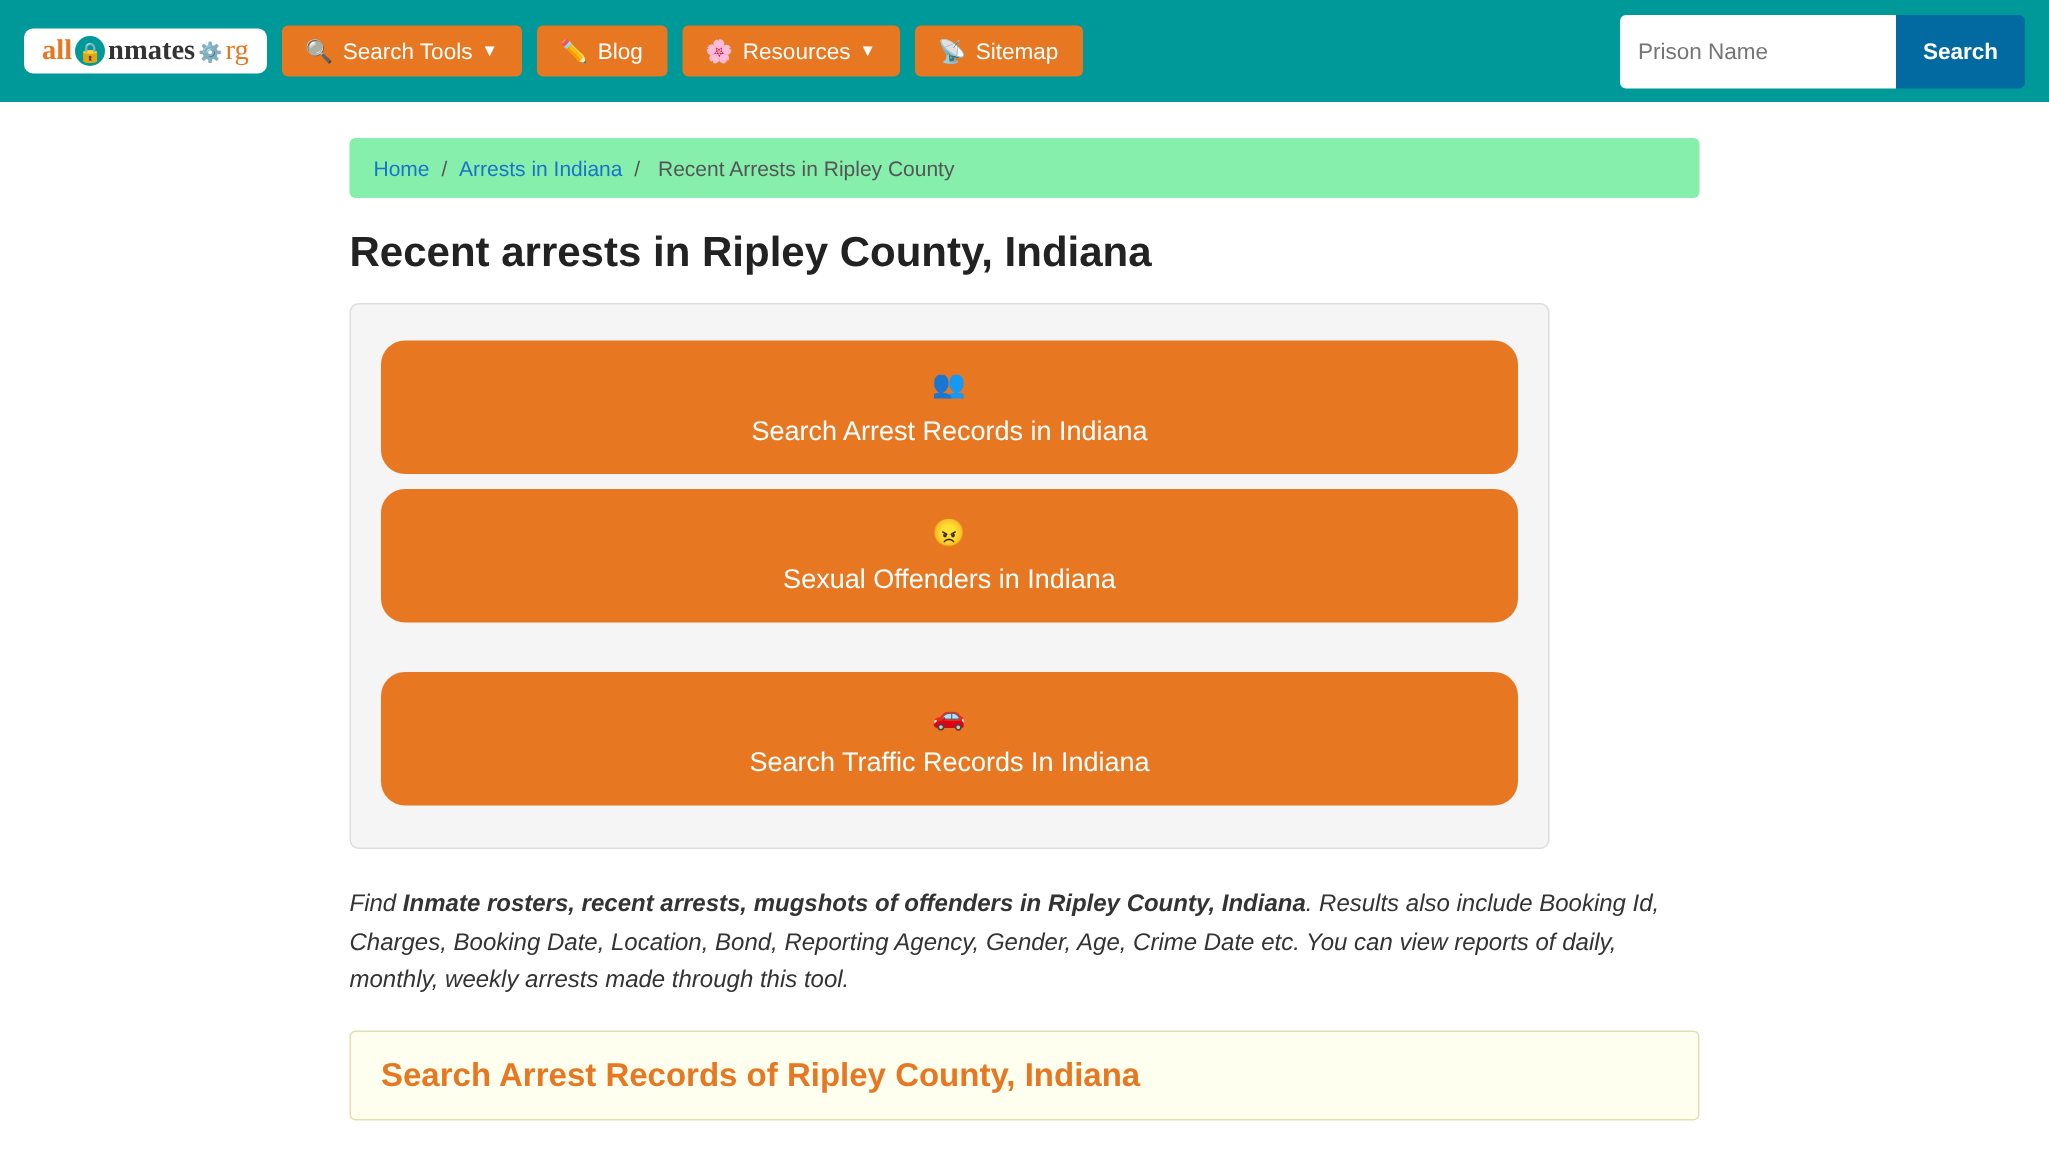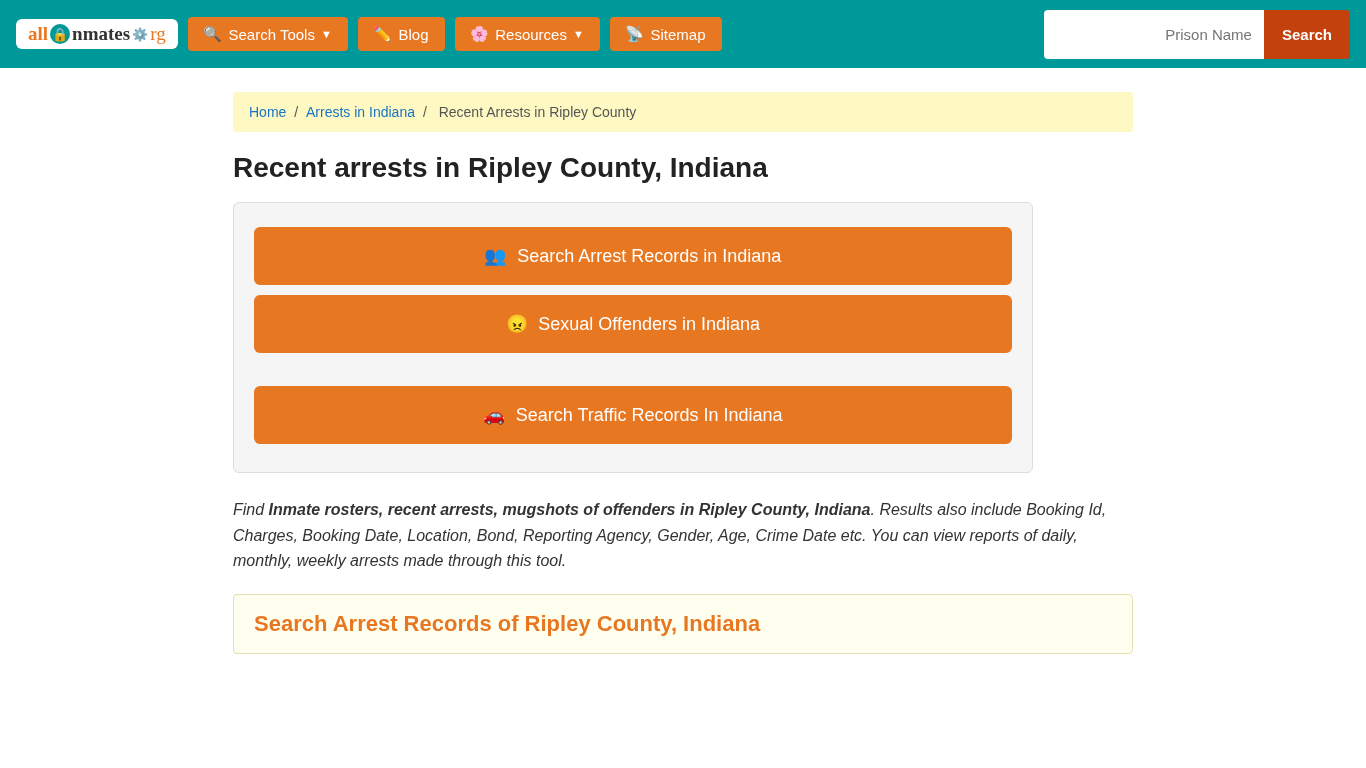--- a/index.html
+++ b/index.html
@@ -28,40 +28,40 @@
     }
     .search-input {
       width: 220px;
       padding: 8px 12px;
       border: none;
       border-radius: 4px 0 0 4px;
       font-size: 15px;
       outline: none;
     }
     .search-submit {
-      background: #c2410c;
+      background: #0369a1;
       color: #fff;
       border: none;
       border-radius: 0 4px 4px 0;
       padding: 8px 18px;
       font-size: 15px;
       cursor: pointer;
       font-weight: bold;
     }
 
     
     .main {
       max-width: 940px;
       margin: 0 auto;
       padding: 20px 20px;
     }
 
     
     .breadcrumb {
-      background: #fef9c3;
+      background: #86efac;
       padding: 12px 16px;
       border-radius: 4px;
       margin-bottom: 20px;
       font-size: 14px;
     }
     .breadcrumb a {
       color: #1a73c8;
       text-decoration: none;
     }
     .breadcrumb span { color: #555; margin: 0 4px; }
@@ -81,33 +81,33 @@
       border-radius: 6px;
       padding: 24px 20px 28px 20px;
       margin-bottom: 24px;
       max-width: 800px;
     }
 
     
     .action-btn {
       display: flex;
       align-items: center;
-      justify-content: center;
       width: 100%;
       background: #e87722;
       color: #fff;
       border: none;
-      border-radius: 6px;
+      border-radius: 16px;
       padding: 18px 20px;
       font-size: 18px;
       font-weight: 500;
       cursor: pointer;
       margin-bottom: 10px;
       gap: 10px;
       text-decoration: none;
+      flex-direction: column;
     }
     .action-btn:last-child { margin-bottom: 0; margin-top: 33px; }
 
     
     .desc-text {
       font-size: 16px;
       line-height: 1.6;
       color: #333;
       margin-bottom: 20px;
       font-style: italic;
@@ -164,21 +164,21 @@
   </button>
 
   <button class="nav-btn">
     <span>📡</span>
     <span>Sitemap</span>
   </button>
 
   <div style="flex:1;"></div>
 
   <div style="display:flex;">
-    <input type="text" class="search-input" style="width: 220px; padding: 16px 12px; border: none; border-radius: 4px 0px 0px 4px; font-size: 15px; outline: none; text-align: right;" placeholder="Prison Name">
+    <input type="text" class="search-input" style="width: 184px; padding: 16px 12px; border: none; border-radius: 4px 0px 0px 4px; font-size: 15px; outline: none;" placeholder="Prison Name">
     <button class="search-submit">Search</button>
   </div>
 </nav>
 
 <div style="height:4px; background:#fff;"></div>
 
 <div class="main">
 
   <div class="breadcrumb">
     <a href="#">Home</a>

